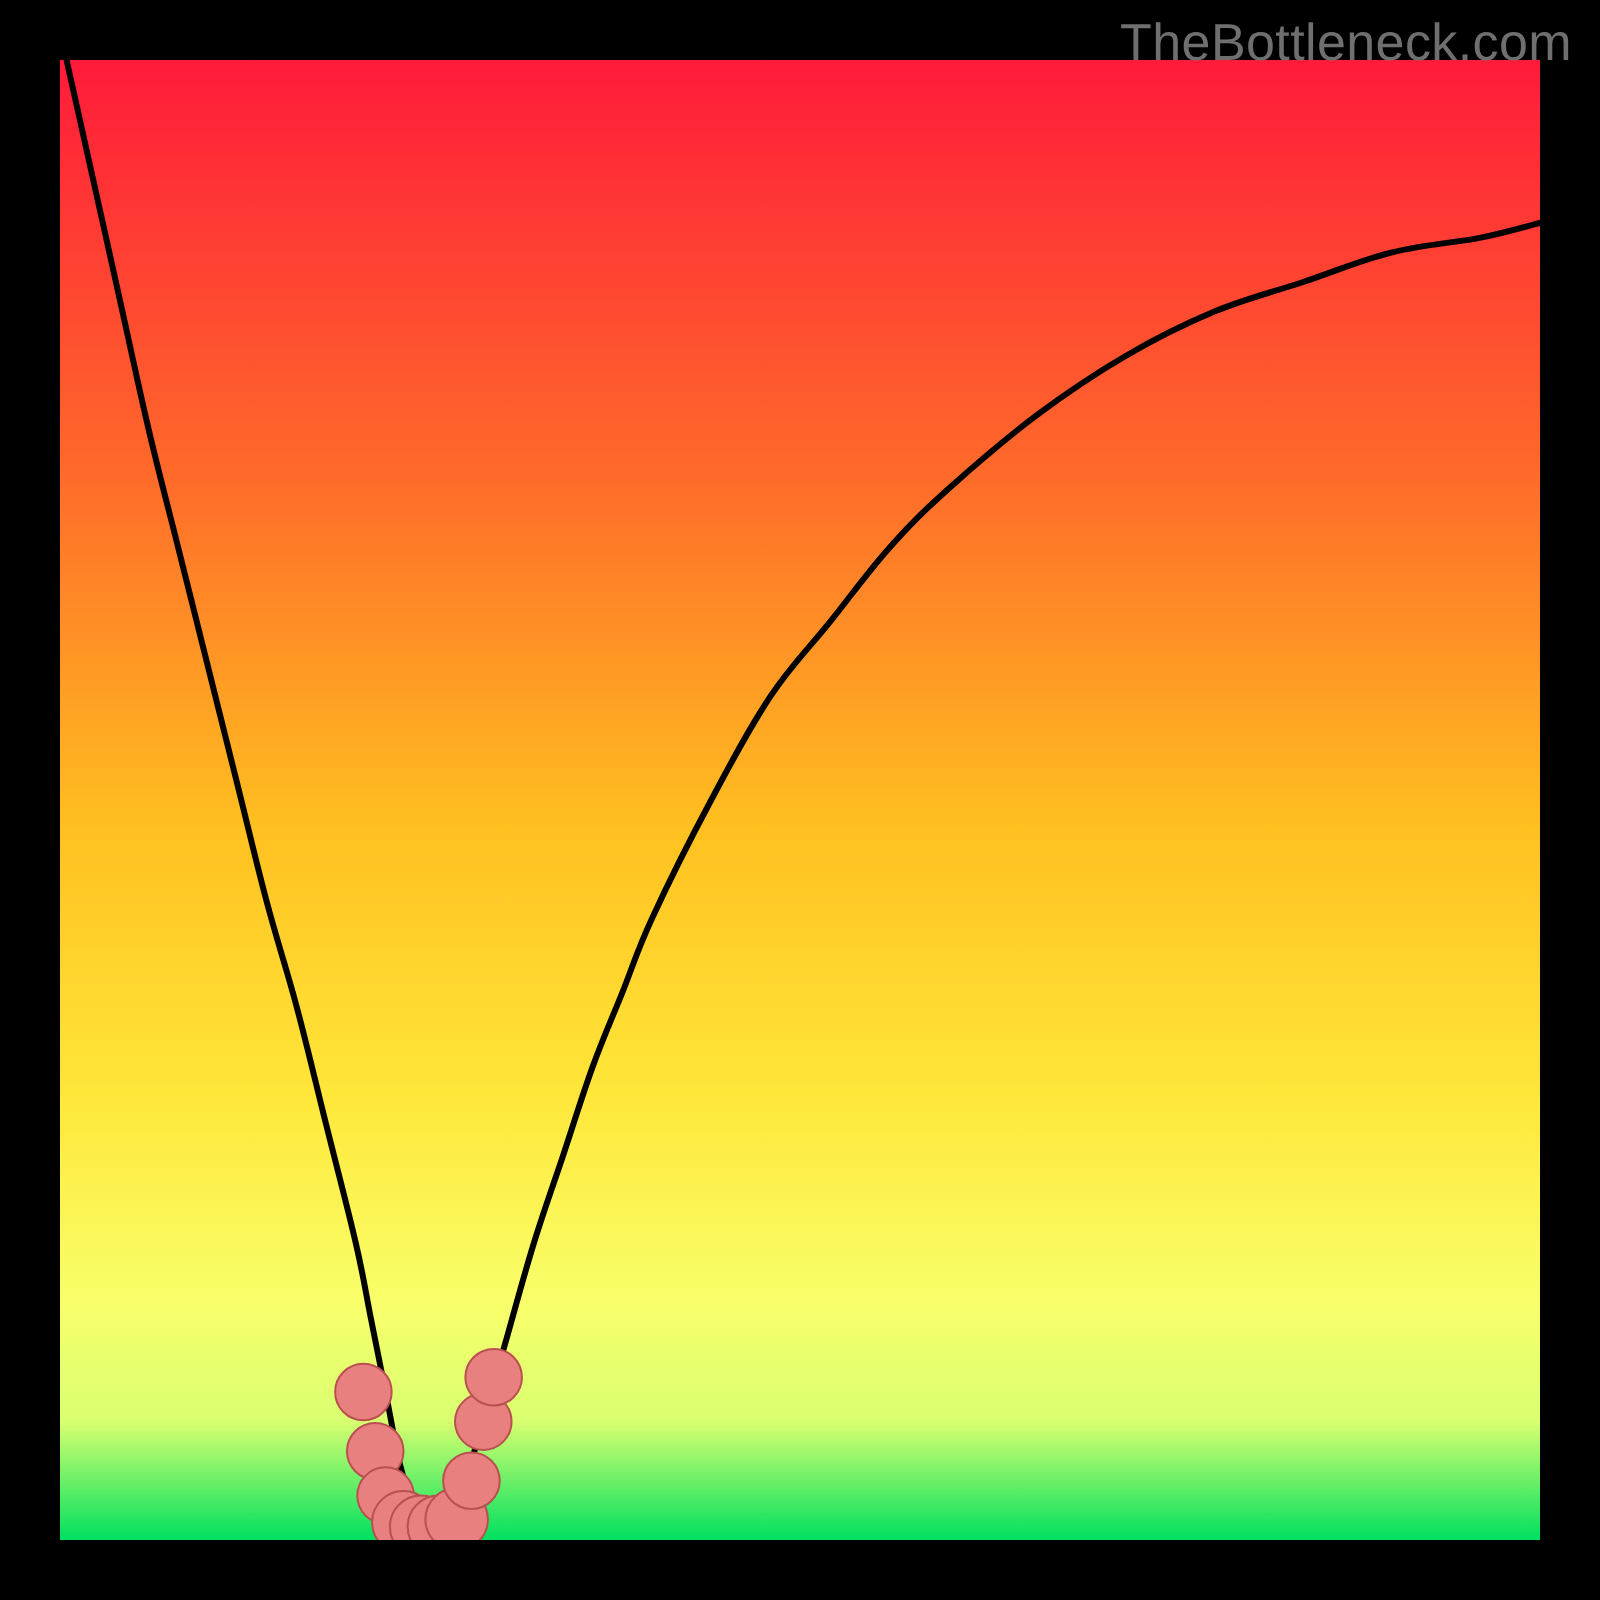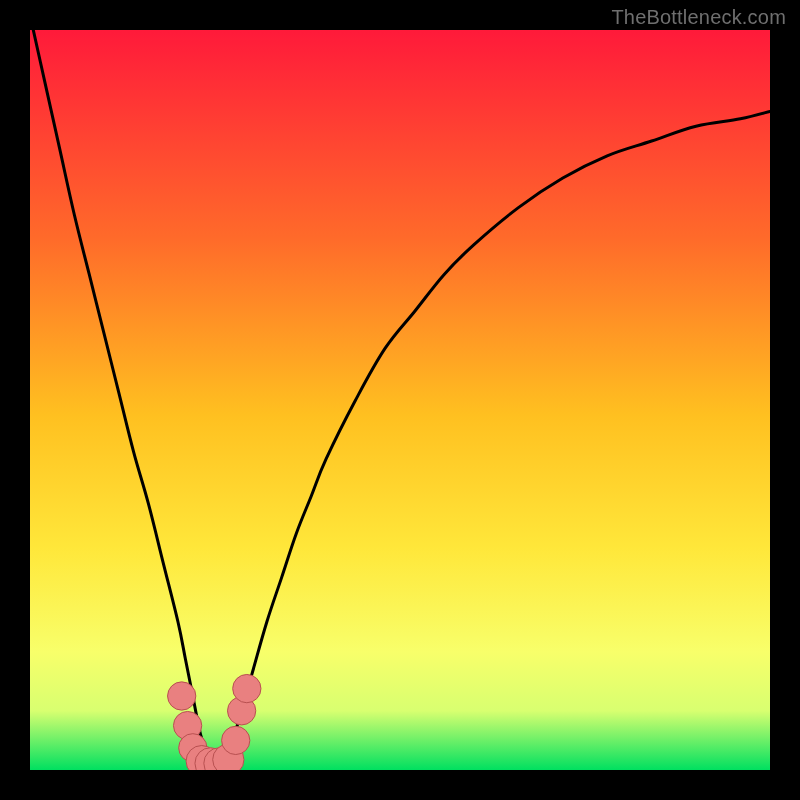--- a/index.html
+++ b/index.html
@@ -32,21 +32,21 @@
     left: 0;
     top: 0;
     width: 100%;
     height: 100%;
   }
   .watermark {
     position: absolute;
     top: 6px;
     right: 14px;
     color: #6f6f6f;
-    font-size: 20px;
+    font-size: 26px;
     font-weight: 500;
     letter-spacing: 0.2px;
   }
   svg.curve {
     position: absolute;
     left: 0;
     top: 0;
     width: 100%;
     height: 100%;
     overflow: visible;

